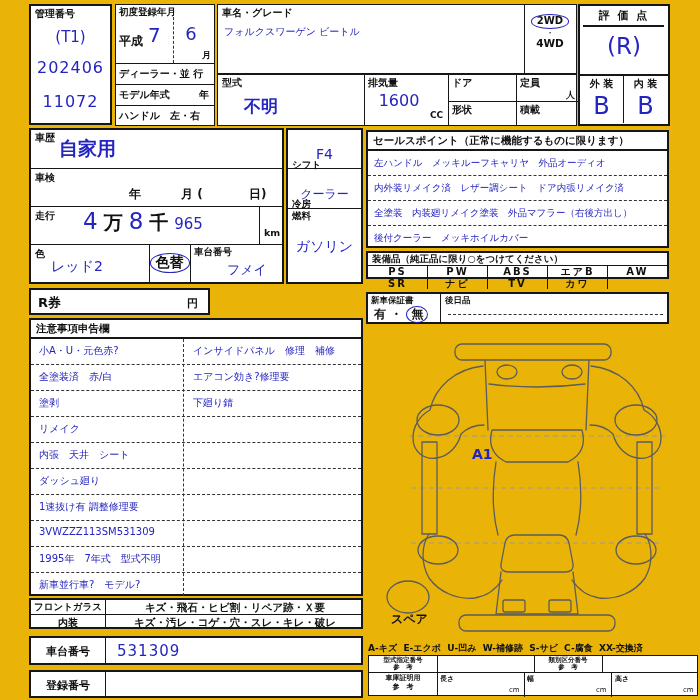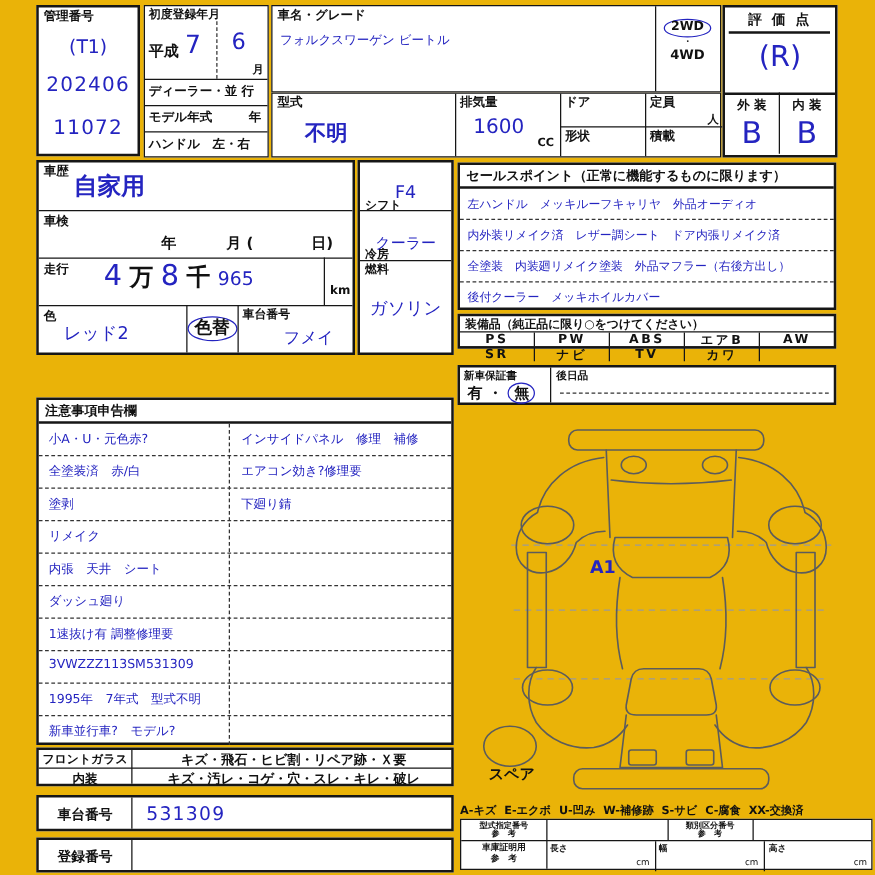--- a/index.html
+++ b/index.html
@@ -181,20 +181,24 @@
     <div class="abs" style="left:6px;top:12px;font-size:12px;font-weight:600;">
       <span>有</span>
       <span>・</span>
       <span class="circ" style="padding:0 4px;color:#111;">無</span>
     </div>
     <div class="hl" style="left:72px;top:0;width:1px;height:100%;"></div>
     <div class="abs" style="left:77px;top:1px;font-size:8.5px;font-weight:600;">後日品</div>
     <div class="dashh" style="left:80px;top:0px;width:215px;height:20px;"></div>
   </div>
 
+  <div class="b" style="left:29px;top:288px;width:181px;height:27px;">
+    <div class="abs" style="left:7px;top:4px;font-size:13px;font-weight:600;">R券</div>
+    <div class="abs" style="right:10px;top:6px;font-size:11px;font-weight:600;">円</div>
+  </div>
 
   <div class="b" style="left:29px;top:318px;width:334px;height:278px;">
     <div class="abs" style="left:5px;top:2px;font-size:10.5px;font-weight:600;">注意事項申告欄</div>
     <div class="hl" style="left:0;top:17px;width:100%;height:1.5px;"></div>
     <div class="abs" style="left:0;top:19px;width:100%;">
       <div class="noterow">
           <span class="noteL">小A・U・元色赤?</span>
           <span class="noteR">インサイドパネル　修理　補修</span>
         </div>
       <div class="noterow">

